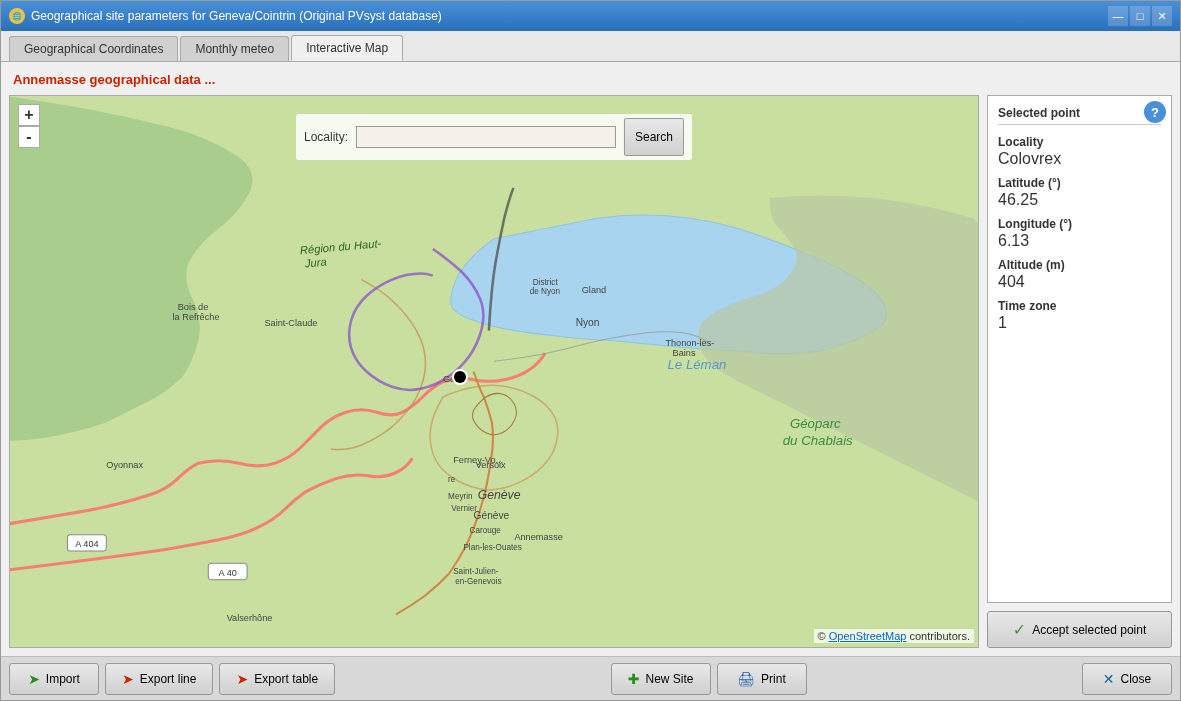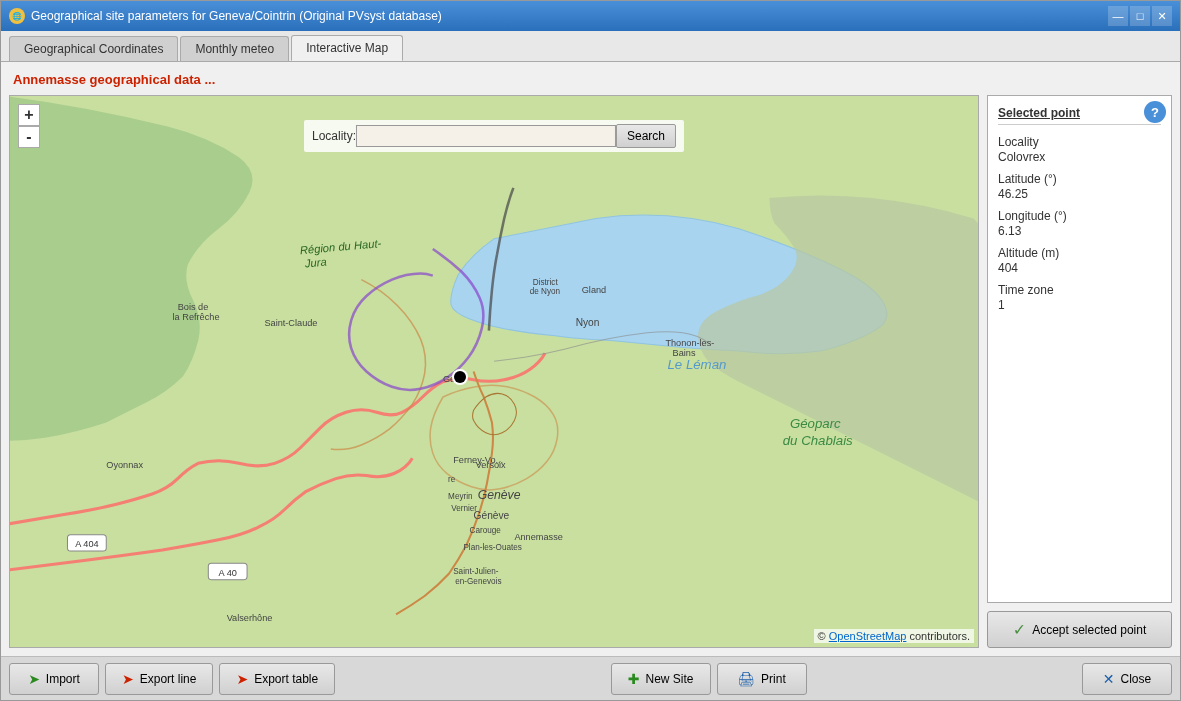--- a/index.html
+++ b/index.html
@@ -144,27 +144,27 @@
       cursor: pointer;
       display: flex;
       align-items: center;
       justify-content: center;
       color: #333;
       font-weight: bold;
     }
 
     .search-bar {
       position: absolute;
-      top: 24px;
+      top: 18px;
       left: 50%;
       transform: translateX(-50%);
       z-index: 10;
       display: flex;
       align-items: center;
-      gap: 0;
+      gap: 8px;
       background: rgba(255,255,255,0.85);
       padding: 4px 8px;
       border-radius: 2px;
     }
 
     .search-label {
       font-size: 12px;
       color: #333;
     }
 
@@ -172,21 +172,21 @@
       width: 260px;
       height: 22px;
       border: 1px solid #999;
       padding: 0 4px;
       font-size: 12px;
       background: #f5f0e8;
     }
 
     .search-btn {
       padding: 2px 10px;
-      height: 24px;
+      height: 38px;
       background: linear-gradient(to bottom, #e8e8e8, #d0d0d0);
       border: 1px solid #999;
       font-size: 12px;
       cursor: pointer;
       border-radius: 2px;
     }
 
     
     .map-svg {
       width: 100%;
@@ -235,35 +235,34 @@
       flex: 1;
     }
 
     .selected-point-title {
       font-size: 12px;
       font-weight: bold;
       color: #333;
       margin-bottom: 10px;
       border-bottom: 1px solid #ccc;
       padding-bottom: 4px;
-      text-decoration: underline;
     }
 
     .data-field {
       margin-bottom: 8px;
     }
 
     .data-label {
-      font-weight: normal;
+      font-weight: bold;
       font-size: 12px;
       color: #333;
     }
 
     .data-value {
-      font-size: 12px;
+      font-size: 16px;
       color: #333;
       margin-top: 1px;
     }
 
     .help-btn {
       position: absolute;
       top: 6px;
       right: 6px;
       width: 22px;
       height: 22px;

